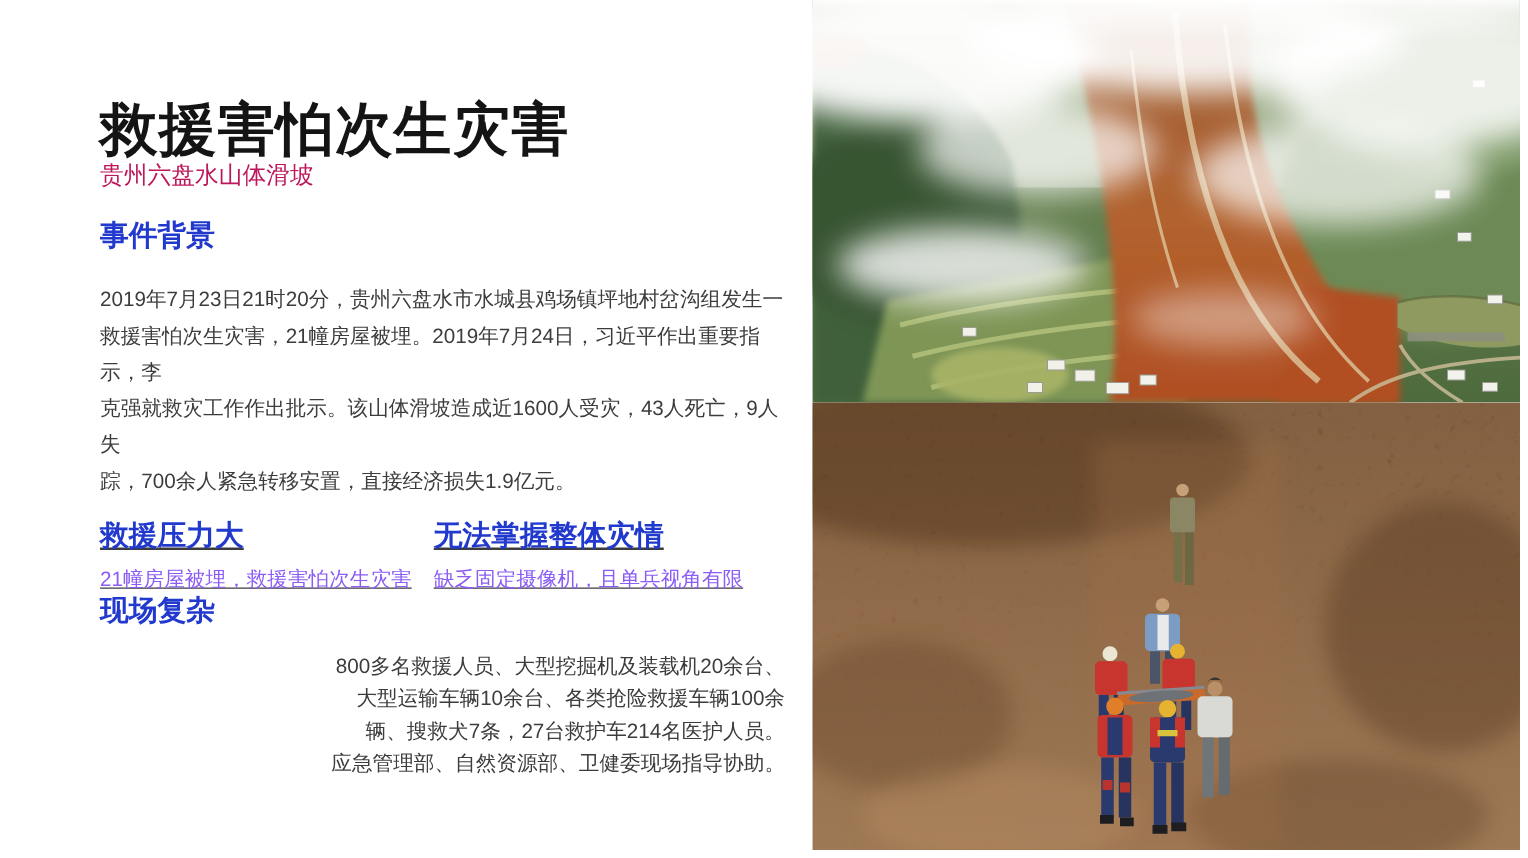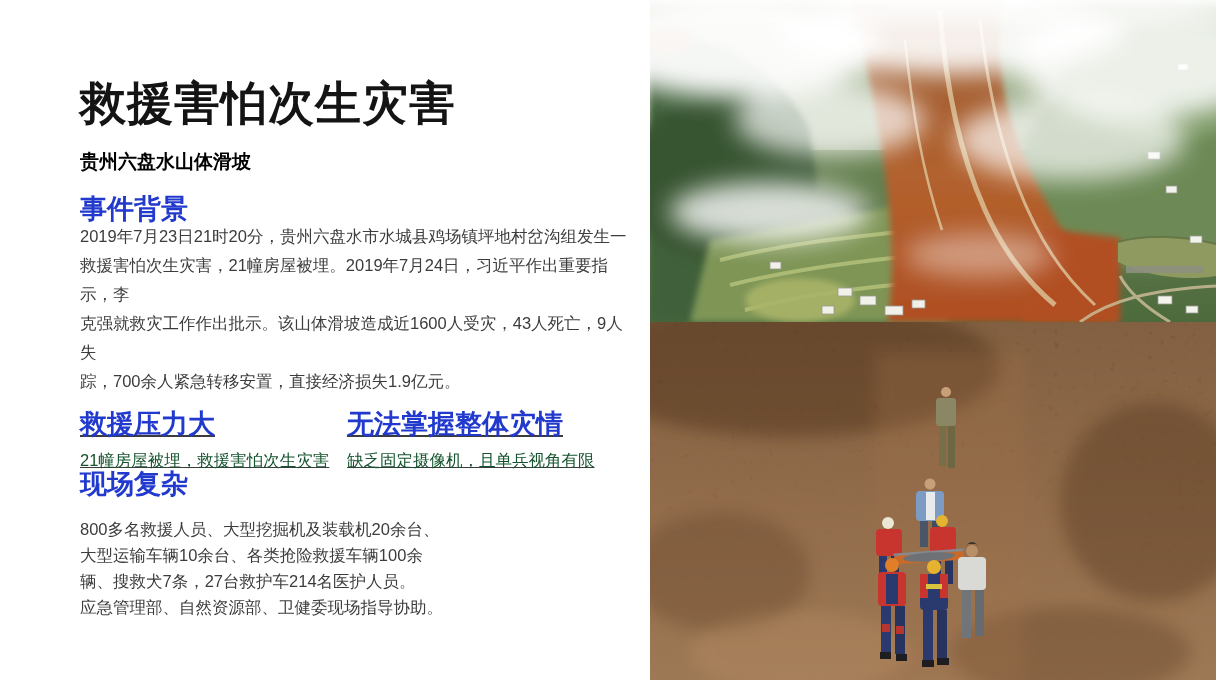--- a/index.html
+++ b/index.html
@@ -13,33 +13,33 @@
   }
   :root { --accent:#2139cd; }
 
   
   .text-col { position:absolute; left:80px; top:78px; width:548px; }
   .slide-title {
     font-size:46px; line-height:1.1; font-weight:bold; color:#141414;
     letter-spacing:1px;
   }
   .slide-subtitle {
-    margin-top:21px; font-size:19px; line-height:1.25; font-weight:bold; color:#000000;
+    font-size:19px; line-height:1.25; font-weight:normal; color:#be185d;
   }
   .sec { margin-top:24px; }
   .sec-h {
-    font-size:27px; line-height:24px; font-weight:bold; color:var(--accent);
-  }
-  .sec-body { margin-top:1px; font-size:16.5px; line-height:29px; color:#3c3c3c; }
+    font-size:23px; line-height:24px; font-weight:bold; color:var(--accent);
+  }
+  .sec-body { margin-top:26px; font-size:16.5px; line-height:29px; color:#3c3c3c; }
   .two-col { display:flex; margin-top:16px;text-decoration:underline; }
   .col-1 { width:267px; }
   .col-2 { flex:1; }
-  .col-body { margin-top:12px; font-size:16.5px; line-height:24px; color:#14532d; }
+  .col-body { margin-top:12px; font-size:16.5px; line-height:24px; color:#8b5cf6; }
   .sec-complex { }
-  .sec-complex .sec-lines { margin-top:20px; font-size:16.5px; line-height:26px; color:#3c3c3c; }
+  .sec-complex .sec-lines { margin-top:20px; font-size:16.5px; line-height:26px; color:#3c3c3c;text-align:right; }
 
   
   .photo-col {
     position:absolute; left:650px; top:0; width:566px; height:680px;
     display:flex; flex-direction:column;
   }
   .photo { display:block; }
   .photo svg { display:block; width:100%; height:100%; }
   .photo-top { height:322px; }
   .photo-bottom { height:358px; }

